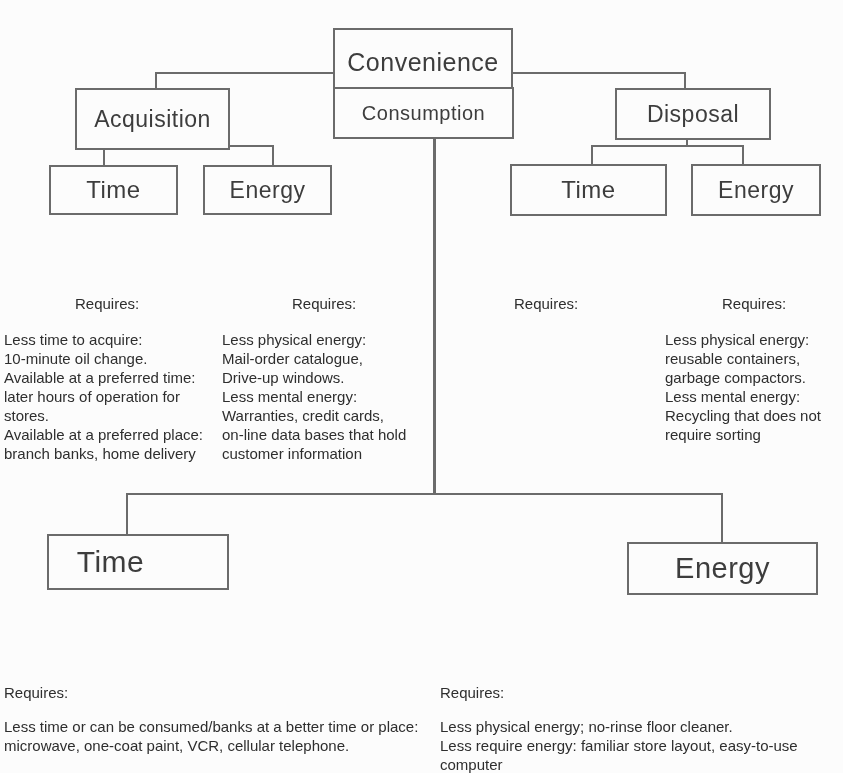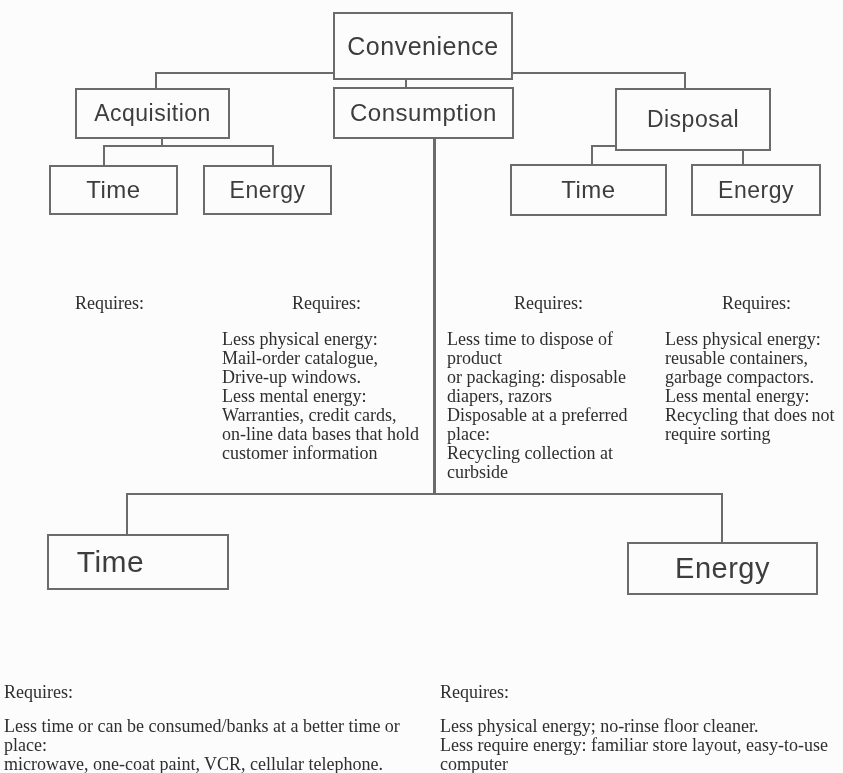--- a/index.html
+++ b/index.html
@@ -10,22 +10,22 @@
   body{background:var(--background);font-family:"Liberation Sans",sans-serif;}
   #canvas{position:relative;width:843px;height:773px;background:var(--background);overflow:hidden;}
   .box{
     position:absolute;border:2px solid var(--box-border);background:var(--background);
     display:flex;align-items:center;justify-content:center;
     color:var(--node-text);font-family:"Liberation Sans",sans-serif;
     letter-spacing:0.5px;box-sizing:border-box;
   }
   .line{position:absolute;background:var(--line);}
   .serif{
-    position:absolute;font-family:Liberation Serif, serif;color:var(--body-text);
-    font-size:18px;line-height:19px;
+    position:absolute;font-family:Liberation Sans, sans-serif;color:var(--body-text);
+    font-size:15px;line-height:19px;
   }
   .req-body{white-space:pre-line;}
 </style>
 </head>
 <body>
 
 <div id="canvas">
 
   <div class="line" style="left:397px;top:63px;width:2px;height:7px"></div>
   <div class="line" style="left:155px;top:72px;width:531px;height:2px"></div>
@@ -41,51 +41,53 @@
   <div class="line" style="left:686px;top:140px;width:2px;height:6px"></div>
   <div class="line" style="left:591px;top:145px;width:153px;height:2px"></div>
   <div class="line" style="left:591px;top:147px;width:2px;height:17px"></div>
   <div class="line" style="left:742px;top:147px;width:2px;height:17px"></div>
 
   <div class="line" style="left:433px;top:139px;width:3px;height:355px"></div>
   <div class="line" style="left:126px;top:493px;width:597px;height:2px"></div>
   <div class="line" style="left:126px;top:495px;width:2px;height:39px"></div>
   <div class="line" style="left:721px;top:495px;width:2px;height:47px"></div>
 
-  <div class="box" style="left:333px;top:12px;width:180px;height:68px;font-size:25px">Convenience</div>
+  <div class="box" style="left:333px;top:28px;width:180px;height:68px;font-size:25px">Convenience</div>
 
-  <div class="box" style="left:75px;top:88px;width:155px;height:51px;font-size:23px">Acquisition</div>
-  <div class="box" style="left:333px;top:87px;width:181px;height:52px;font-size:24px">Consumption</div>
-  <div class="box" style="left:615px;top:88px;width:156px;height:63px;font-size:23px">Disposal</div>
+  <div class="box" style="left:75px;top:88px;width:155px;height:62px;font-size:23px">Acquisition</div>
+  <div class="box" style="left:333px;top:87px;width:181px;height:52px;font-size:20px">Consumption</div>
+  <div class="box" style="left:615px;top:88px;width:156px;height:52px;font-size:23px">Disposal</div>
 
   <div class="box" style="left:49px;top:165px;width:129px;height:50px;font-size:24px">Time</div>
   <div class="box" style="left:203px;top:165px;width:129px;height:50px;font-size:23px">Energy</div>
   <div class="box" style="left:510px;top:164px;width:157px;height:52px;font-size:24px">Time</div>
   <div class="box" style="left:691px;top:164px;width:130px;height:52px;font-size:23px">Energy</div>
 
   <div class="box" style="left:47px;top:534px;width:182px;height:56px;font-size:30px;padding-right:55px">Time</div>
   <div class="box" style="left:627px;top:542px;width:191px;height:53px;font-size:29px">Energy</div>
 
   <div class="serif" style="left:75px;top:294px">Requires:</div>
+  <div class="serif req-body" style="left:4px;top:330px;width:215px">Less time to acquire:
+10-minute oil change.
+Available at a preferred time:
+later hours of operation for
+stores.
+Available at a preferred place:
+branch banks, home delivery</div>
 
   <div class="serif" style="left:292px;top:294px">Requires:</div>
   <div class="serif req-body" style="left:222px;top:330px;width:215px">Less physical energy:
 Mail-order catalogue,
 Drive-up windows.
 Less mental energy:
 Warranties, credit cards,
 on-line data bases that hold
 customer information</div>
 
   <div class="serif" style="left:514px;top:294px">Requires:</div>
-  <div class="serif req-body" style="left:447px;top:330px;width:215px">Less time to dispose of product
-or packaging: disposable
-diapers, razors
-Disposable at a preferred place:
-Recycling collection at curbside</div>
 
   <div class="serif" style="left:722px;top:294px">Requires:</div>
   <div class="serif req-body" style="left:665px;top:330px;width:178px">Less physical energy:
 reusable containers,
 garbage compactors.
 Less mental energy:
 Recycling that does not
 require sorting</div>
 
   <div class="serif" style="left:4px;top:683px">Requires:</div>

